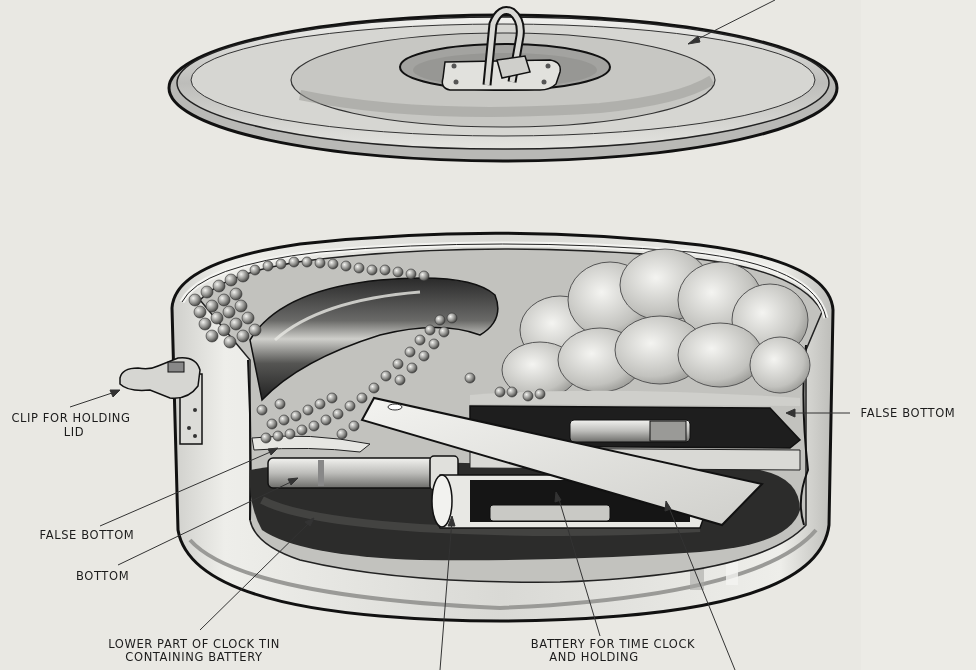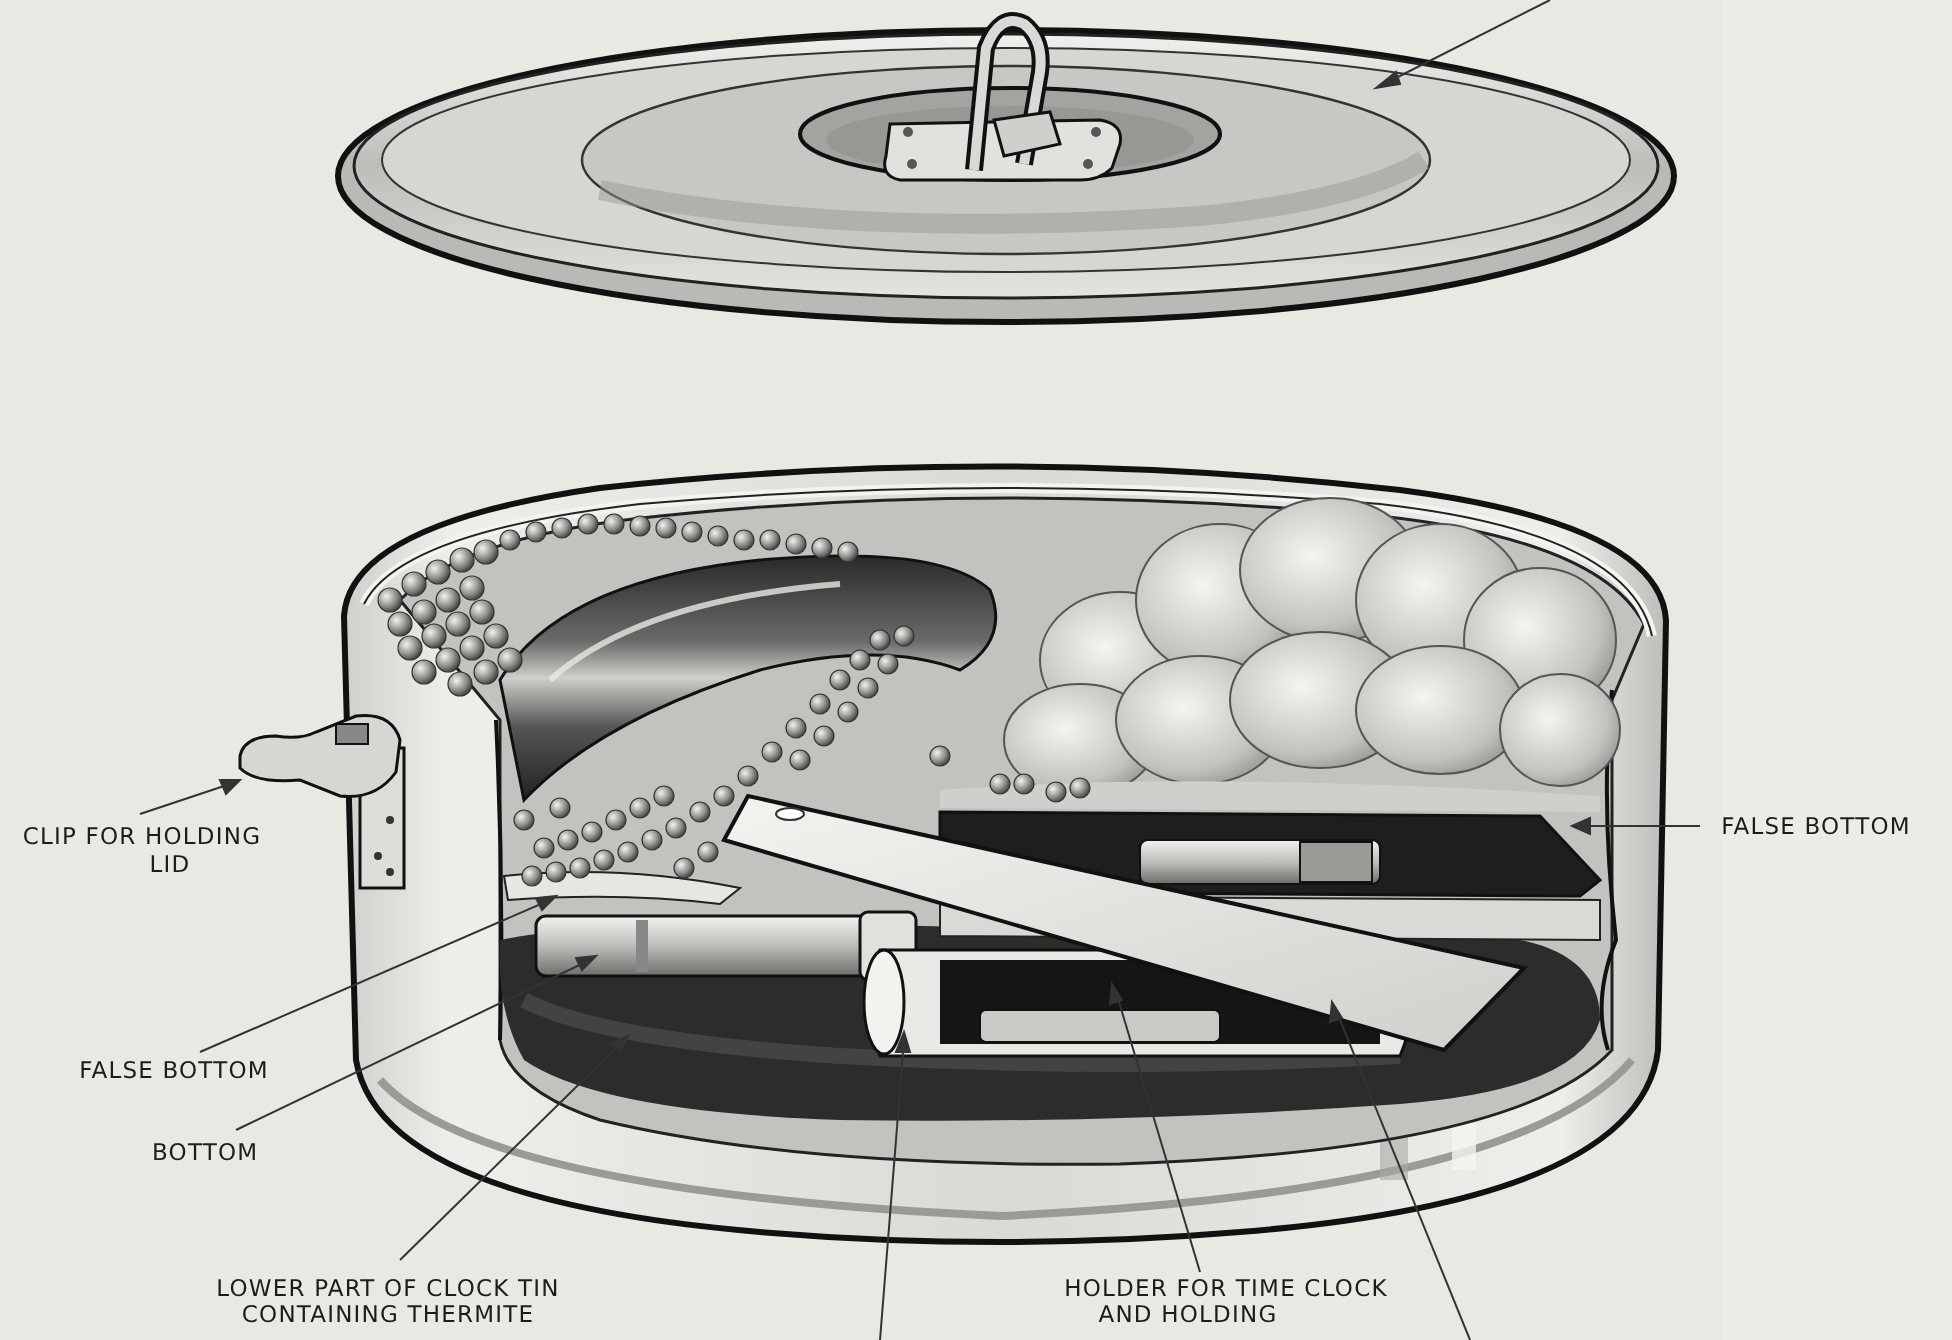--- a/index.html
+++ b/index.html
@@ -257,27 +257,27 @@
 
     <line x1="735" y1="670" x2="668" y2="505"></line>
     <polygon points="666,501 665,511 671,509"></polygon>
 
     <line x1="850" y1="413" x2="790" y2="413"></line>
     <polygon points="786,413 795,409 795,417"></polygon>
   </g>
 </svg>
 
 <div class="label" style="left:5px;top:412px;width:132px;">CLIP FOR HOLDING</div>
-<div class="label" style="left:19px;top:426px;width:132px;">LID</div>
+<div class="label" style="left:8px;top:426px;width:132px;">LID</div>
 
 <div class="label" style="left:36px;top:529px;width:102px;">FALSE BOTTOM</div>
 
 <div class="label" style="left:76px;top:570px;width:50px;">BOTTOM</div>
 
 <div class="label" style="left:104px;top:638px;width:180px;">LOWER PART OF CLOCK TIN</div>
-<div class="label" style="left:104px;top:651px;width:180px;">CONTAINING THERMITE</div>
-
-<div class="label" style="left:520px;top:638px;width:186px;">HOLDER FOR TIME CLOCK</div>
+<div class="label" style="left:104px;top:651px;width:180px;">CONTAINING BATTERY</div>
+
+<div class="label" style="left:520px;top:638px;width:186px;">BATTERY FOR TIME CLOCK</div>
 <div class="label" style="left:520px;top:651px;width:148px;">AND HOLDING</div>
 
 <div class="label" style="left:855px;top:407px;width:106px;">FALSE BOTTOM</div>
 
 </div>
 
 </body></html>

